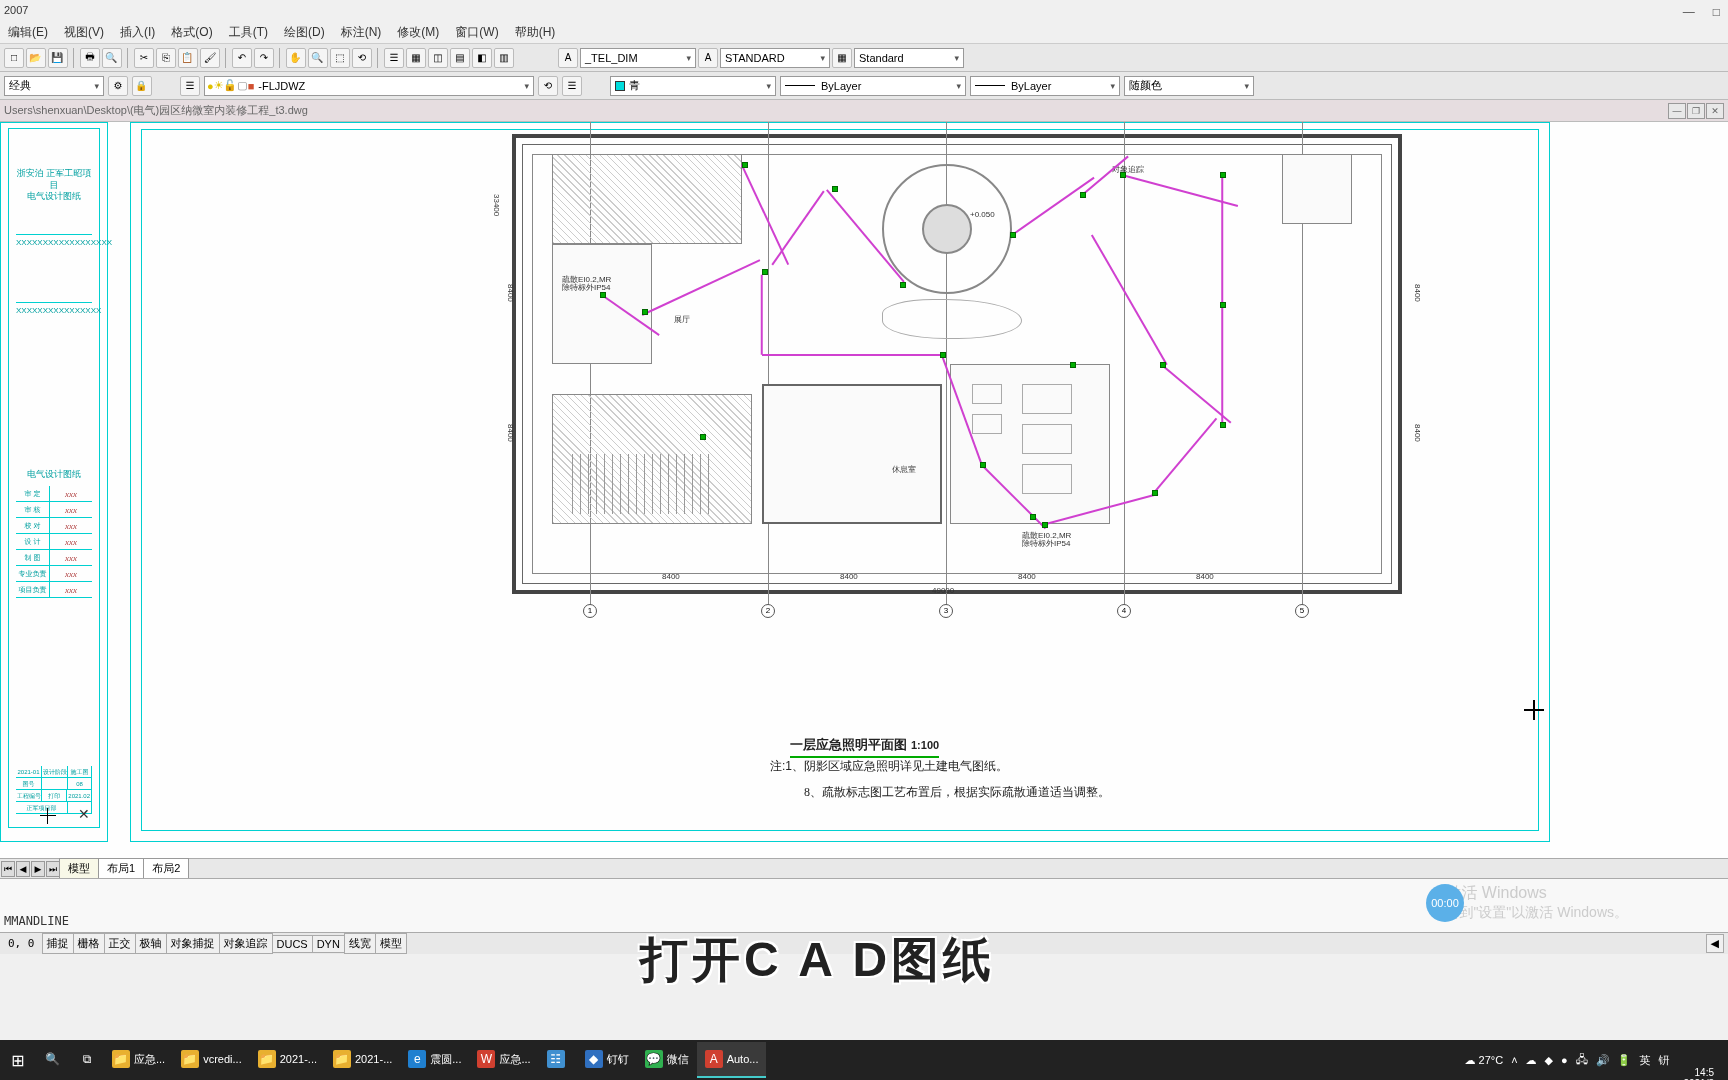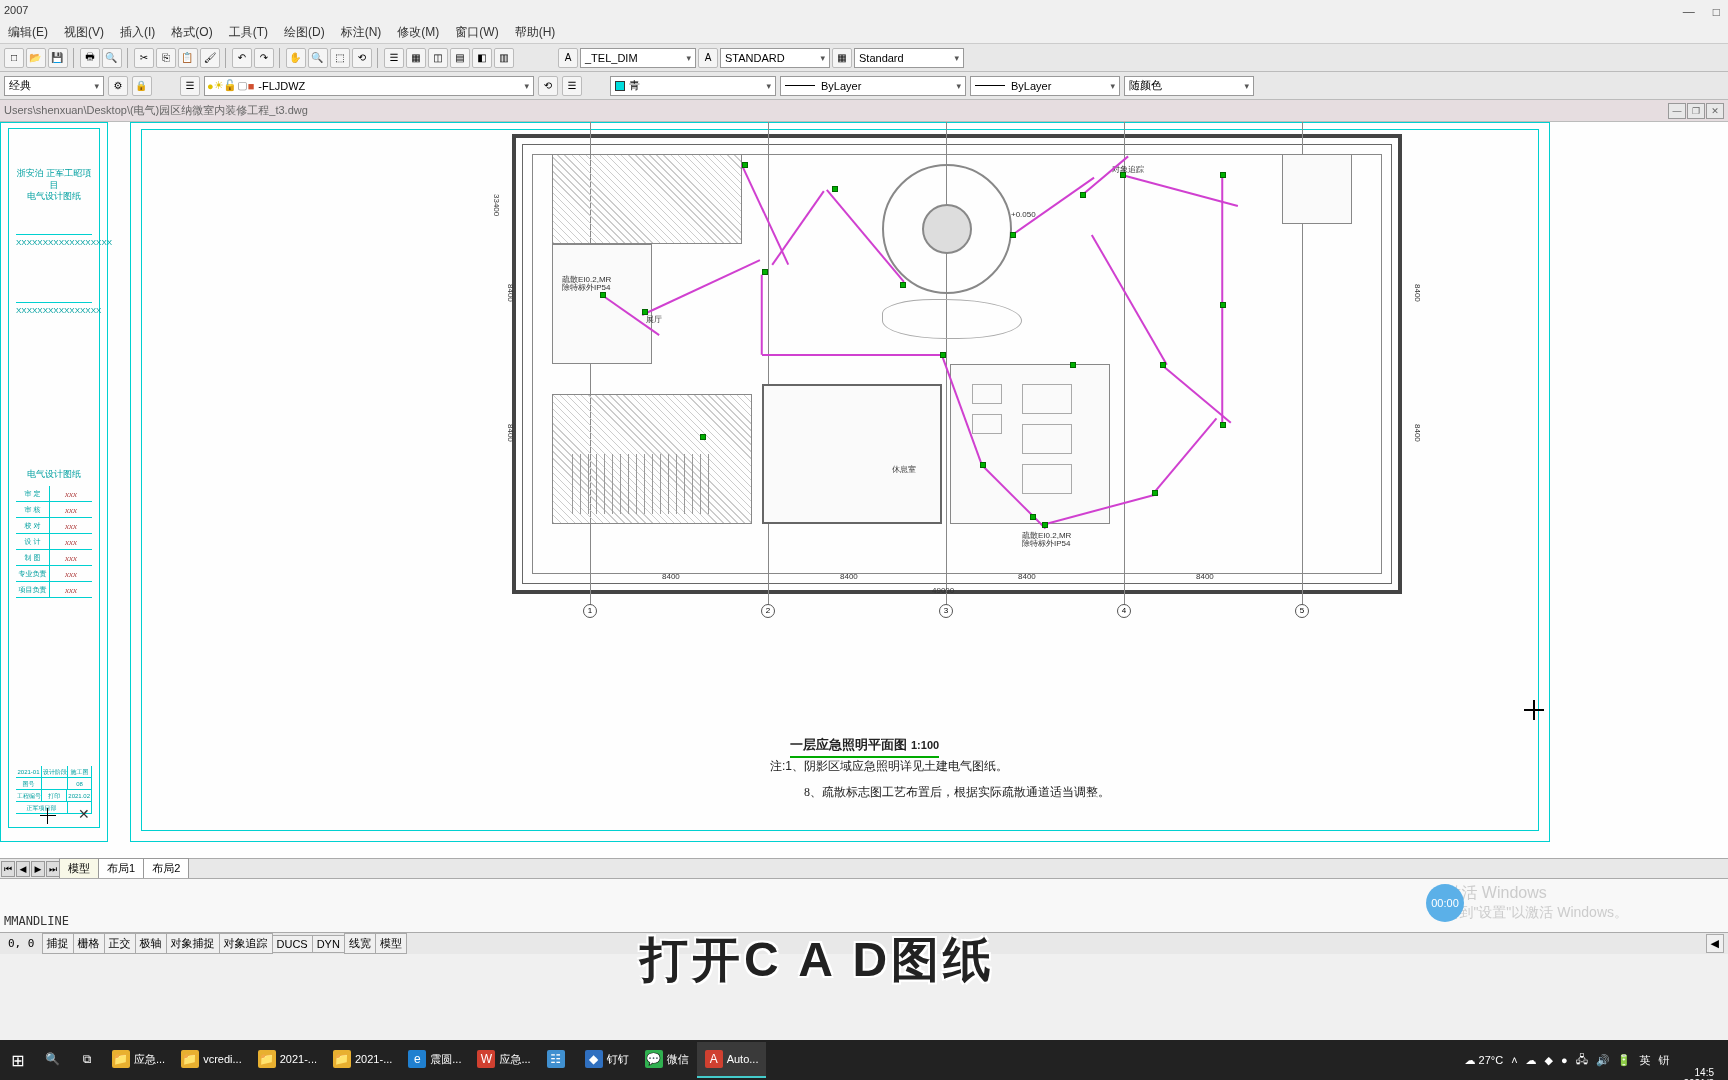--- a/index.html
+++ b/index.html
@@ -304,34 +304,34 @@
 
     <div class="room hatch" style="left:90px;top:20px;width:190px;height:90px"></div>
     <div class="room" style="left:90px;top:110px;width:100px;height:120px"></div>
     <div class="room hatch" style="left:90px;top:260px;width:200px;height:130px"></div>
     <div class="room" style="left:300px;top:250px;width:180px;height:140px;border:2px solid #666"></div>
     <div class="room" style="left:488px;top:230px;width:160px;height:160px"></div>
     <div class="room" style="left:820px;top:20px;width:70px;height:70px;border:1px solid #888"></div>
 
     <div class="circle" style="left:420px;top:30px;width:130px;height:130px"></div>
     <div class="circle" style="left:460px;top:70px;width:50px;height:50px;background:#ddd"></div>
-    <div class="dim" style="left:549px;top:76px">+0.050</div>
+    <div class="dim" style="left:508px;top:76px">+0.050</div>
 
     <div style="position:absolute;left:110px;top:320px;width:140px;height:60px;background:repeating-linear-gradient(90deg,#999 0 1px,transparent 1px 8px)"></div>
 
     <div class="furn" style="left:510px;top:250px;width:30px;height:20px"></div>
     <div class="furn" style="left:510px;top:280px;width:30px;height:20px"></div>
     <div class="furn" style="left:560px;top:250px;width:50px;height:30px"></div>
     <div class="furn" style="left:560px;top:290px;width:50px;height:30px"></div>
     <div class="furn" style="left:560px;top:330px;width:50px;height:30px"></div>
 
     <div style="position:absolute;left:420px;top:165px;width:140px;height:40px;border:1px solid #aaa;border-radius:40% 60% 50% 50%"></div>
 
     <div class="roomlbl" style="left:650px;top:30px">对象追踪</div>
-    <div class="roomlbl" style="left:184px;top:180px">展厅</div>
+    <div class="roomlbl" style="left:212px;top:180px">展厅</div>
     <div class="roomlbl" style="left:430px;top:330px">休息室</div>
 
     <div class="eline" style="left:280px;top:30px;width:110px;transform:rotate(65deg)"></div>
     <div class="eline" style="left:310px;top:130px;width:90px;transform:rotate(-55deg)"></div>
     <div class="eline" style="left:365px;top:55px;width:120px;transform:rotate(50deg)"></div>
     <div class="eline" style="left:300px;top:140px;width:80px;transform:rotate(90deg)"></div>
     <div class="eline" style="left:180px;top:180px;width:130px;transform:rotate(-25deg)"></div>
     <div class="eline" style="left:140px;top:160px;width:70px;transform:rotate(35deg)"></div>
     <div class="eline" style="left:300px;top:220px;width:180px;transform:rotate(0deg)"></div>
     <div class="eline" style="left:480px;top:220px;width:120px;transform:rotate(70deg)"></div>

